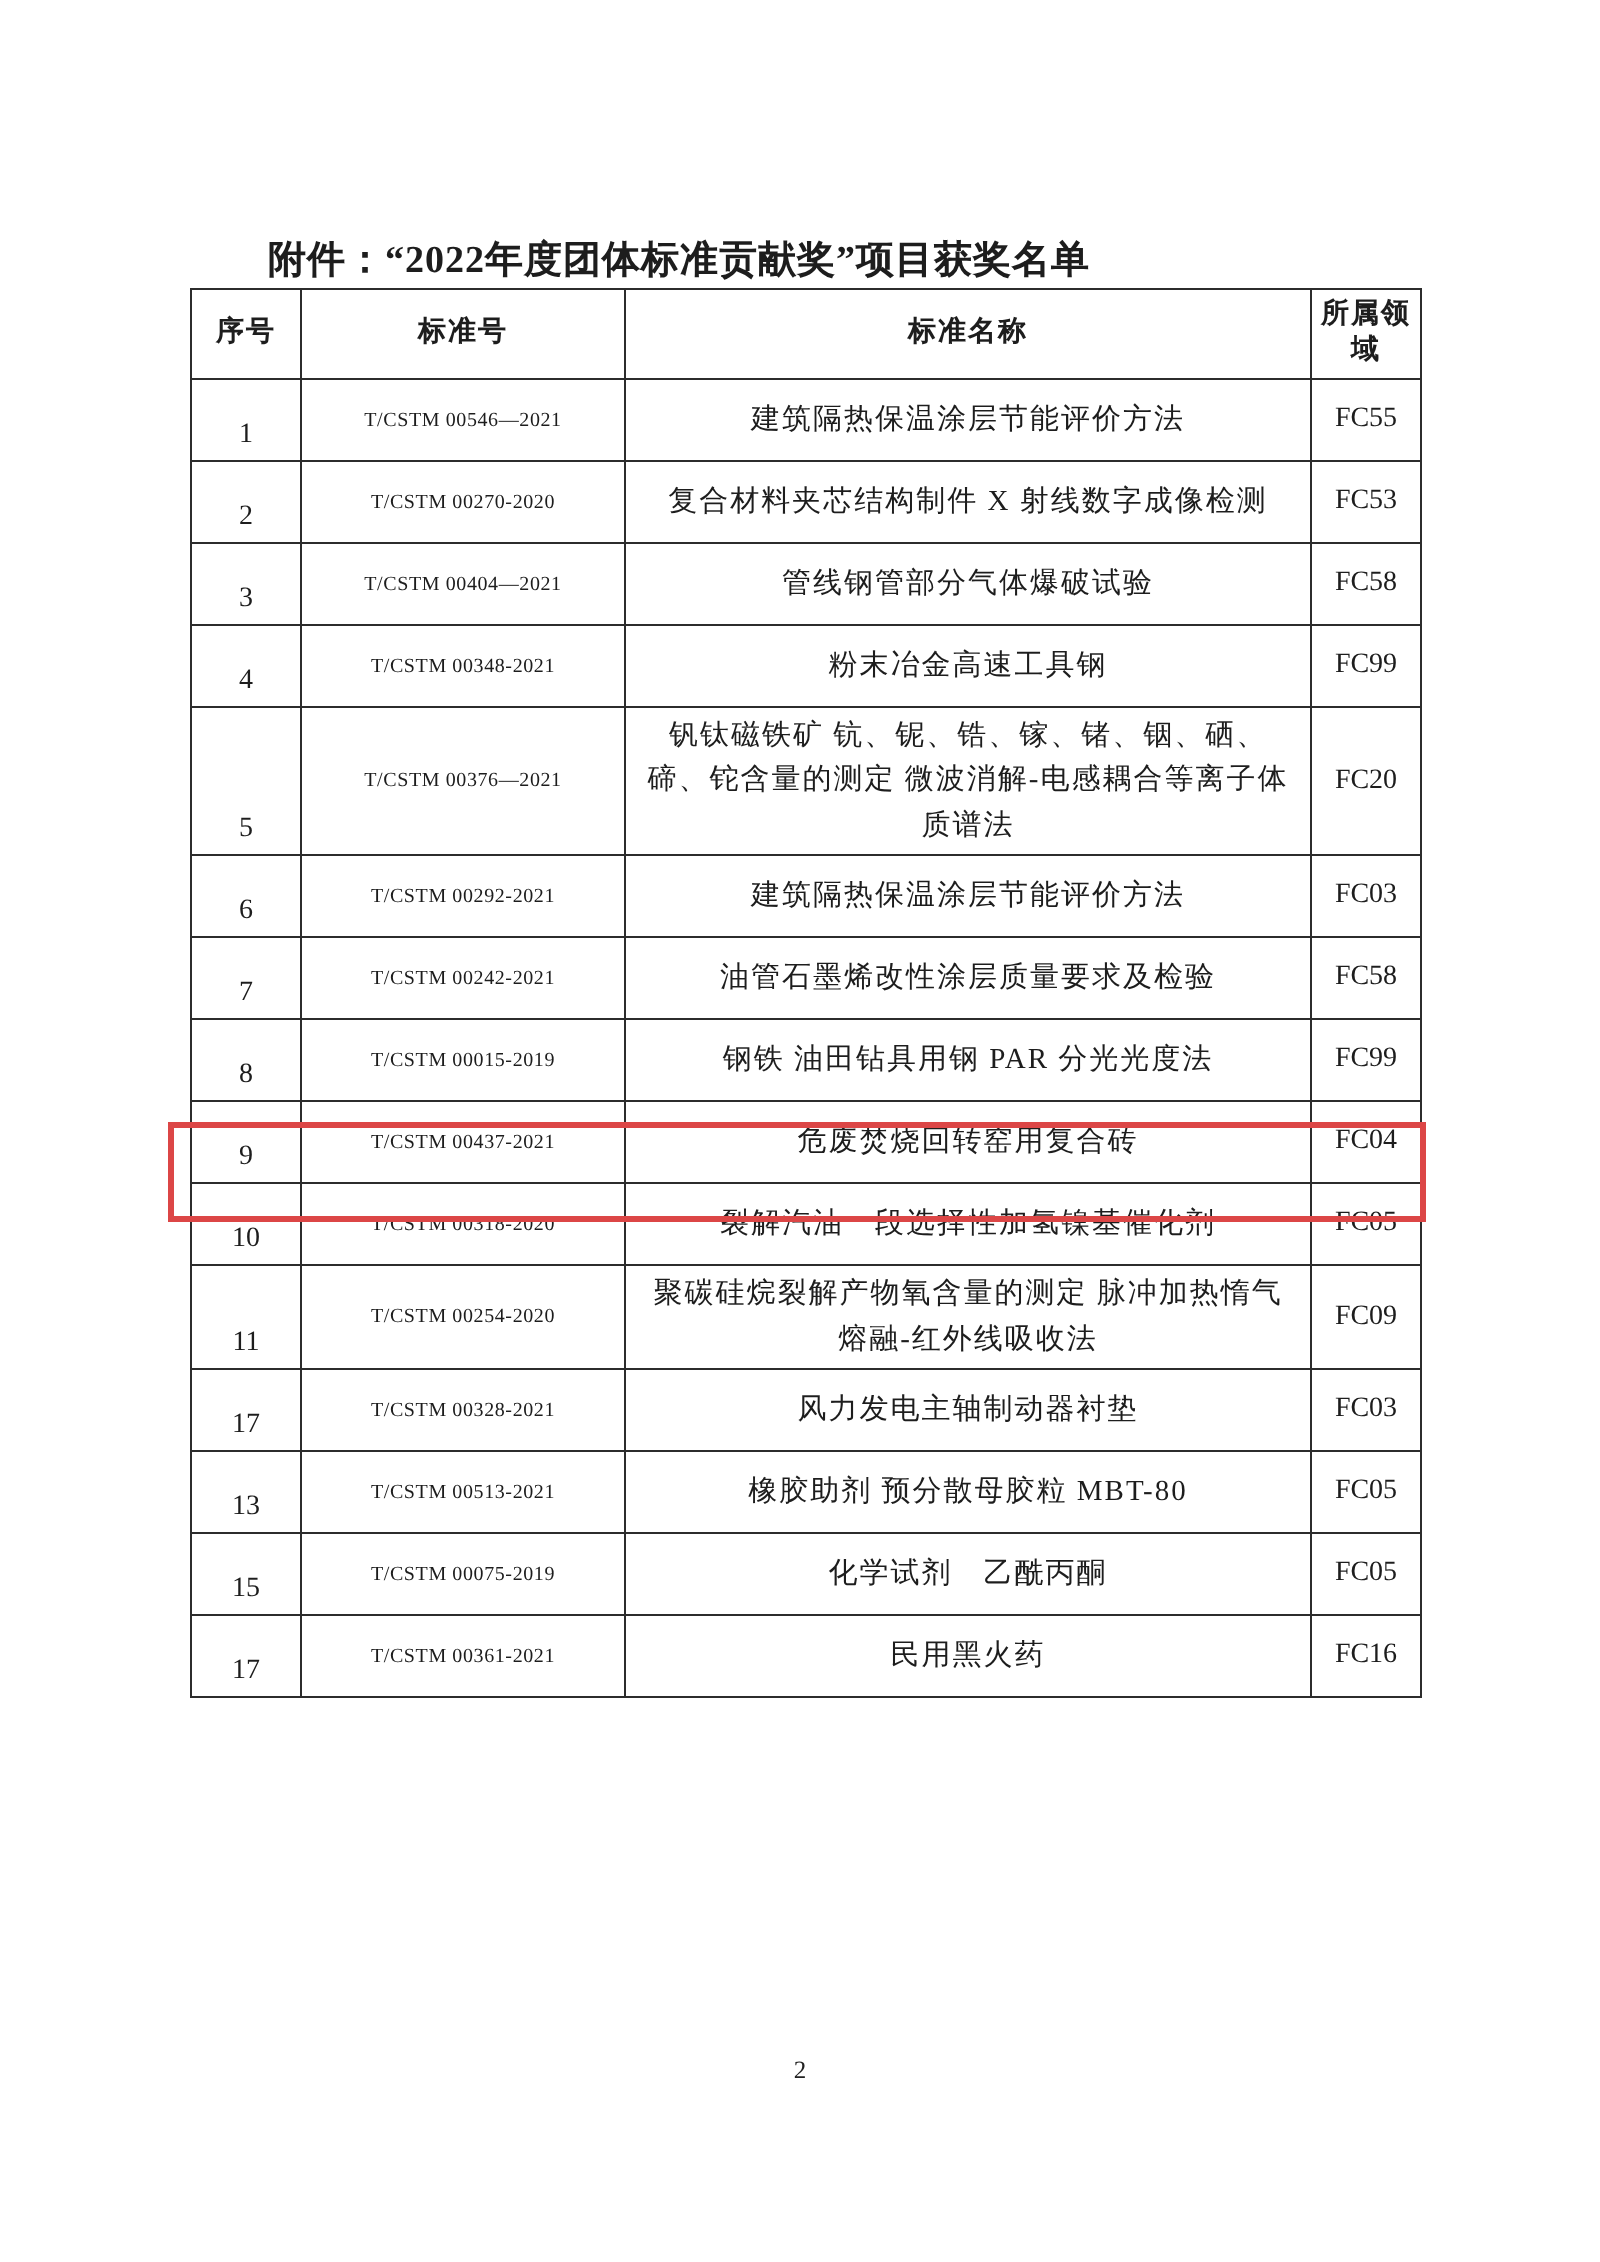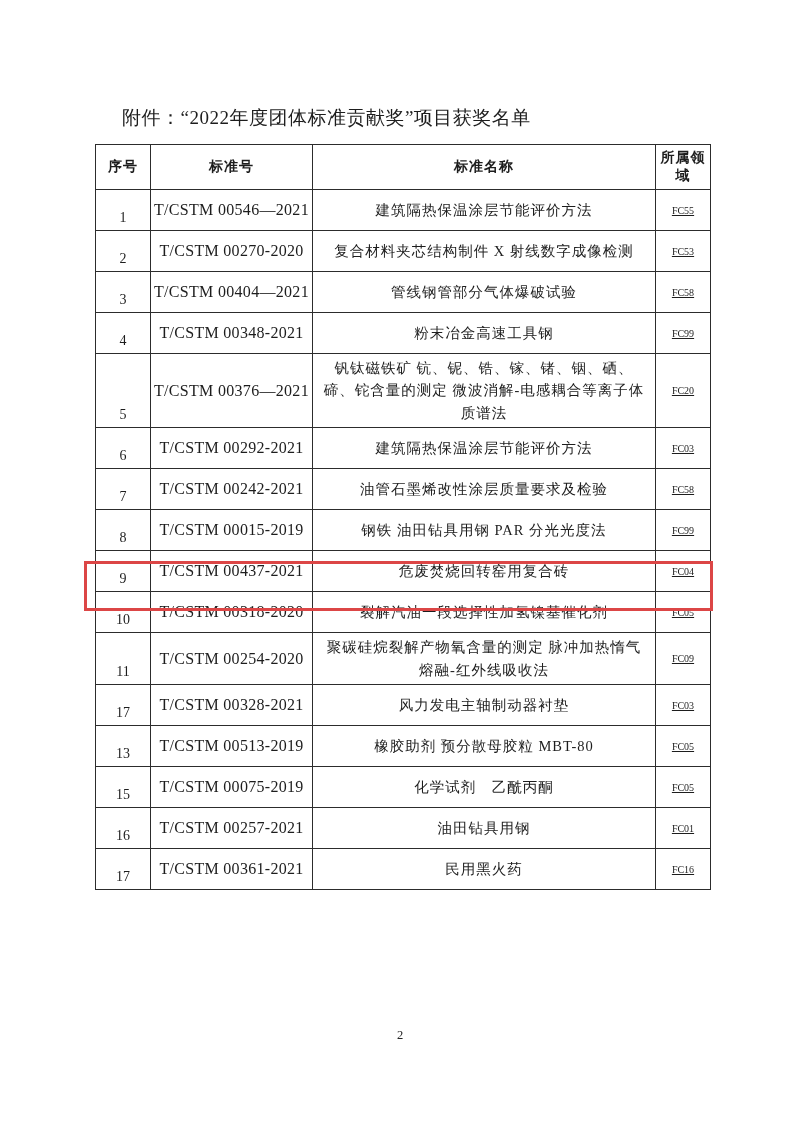--- a/index.html
+++ b/index.html
@@ -9,23 +9,23 @@
     height: 1131px;
     background: #ffffff;
     font-family: "Liberation Serif", serif;
     color: #1d1d1d;
     overflow: hidden;
   }
   .title {
     position: absolute;
     left: 118px;
     top: 101px;
-    margin: 4px;
+    margin: 16px;
     font-size: 19px;
-    font-weight: 400;
+    font-weight: 700;
     letter-spacing: 0.5px;
     white-space: nowrap;
     text-align: right;
   }
   table.awards {
     position: absolute;
     left: 95px;
     top: 144px;
     width: 615px;
     border-collapse: collapse;
@@ -46,37 +46,36 @@
     letter-spacing: 1px;
   }
   td.no {
     vertical-align: bottom;
     padding: 2px 2px 4px 2px;
     height: 34px;
     font-size: 14px;
   }
   td.std {
     vertical-align: middle;
-    font-size: 16px;
+    font-size: 10px;
     letter-spacing: 0.3px;
     padding: 2px 3px;
     white-space: nowrap;
   }
   td.name {
     vertical-align: middle;
     font-size: 14.5px;
     letter-spacing: 1px;
     line-height: 1.55;
     padding: 3px 7px;
   }
   td.field {
     vertical-align: middle;
-    font-size: 10px;
+    font-size: 14px;
     padding: 2px 2px;
-    text-decoration: underline;
   }
   .highlight-box {
     position: absolute;
     border: 3px solid #dc4646;
     pointer-events: none;
     box-sizing: border-box;
   }
   .page-number {
     position: absolute;
     left: 0;
@@ -177,37 +176,31 @@
           <td class="field">FC09</td>
         </tr>
         <tr>
           <td class="no">17</td>
           <td class="std">T/CSTM 00328-2021</td>
           <td class="name">风力发电主轴制动器衬垫</td>
           <td class="field">FC03</td>
         </tr>
         <tr>
           <td class="no">13</td>
-          <td class="std">T/CSTM 00513-2019</td>
+          <td class="std">T/CSTM 00513-2021</td>
           <td class="name">橡胶助剂 预分散母胶粒 MBT-80</td>
           <td class="field">FC05</td>
         </tr>
         <tr>
           <td class="no">15</td>
           <td class="std">T/CSTM 00075-2019</td>
           <td class="name">化学试剂　乙酰丙酮</td>
           <td class="field">FC05</td>
         </tr>
         <tr>
-          <td class="no">16</td>
-          <td class="std">T/CSTM 00257-2021</td>
-          <td class="name">油田钻具用钢</td>
-          <td class="field">FC01</td>
-        </tr>
-        <tr>
           <td class="no">17</td>
           <td class="std">T/CSTM 00361-2021</td>
           <td class="name">民用黑火药</td>
           <td class="field">FC16</td>
         </tr>
       </tbody>
   </table>
 
   <div class="highlight-box" style="border-color: rgb(220, 70, 70); left: 83.5px; top: 560.906px; width: 629px; height: 50px;"></div>
 

